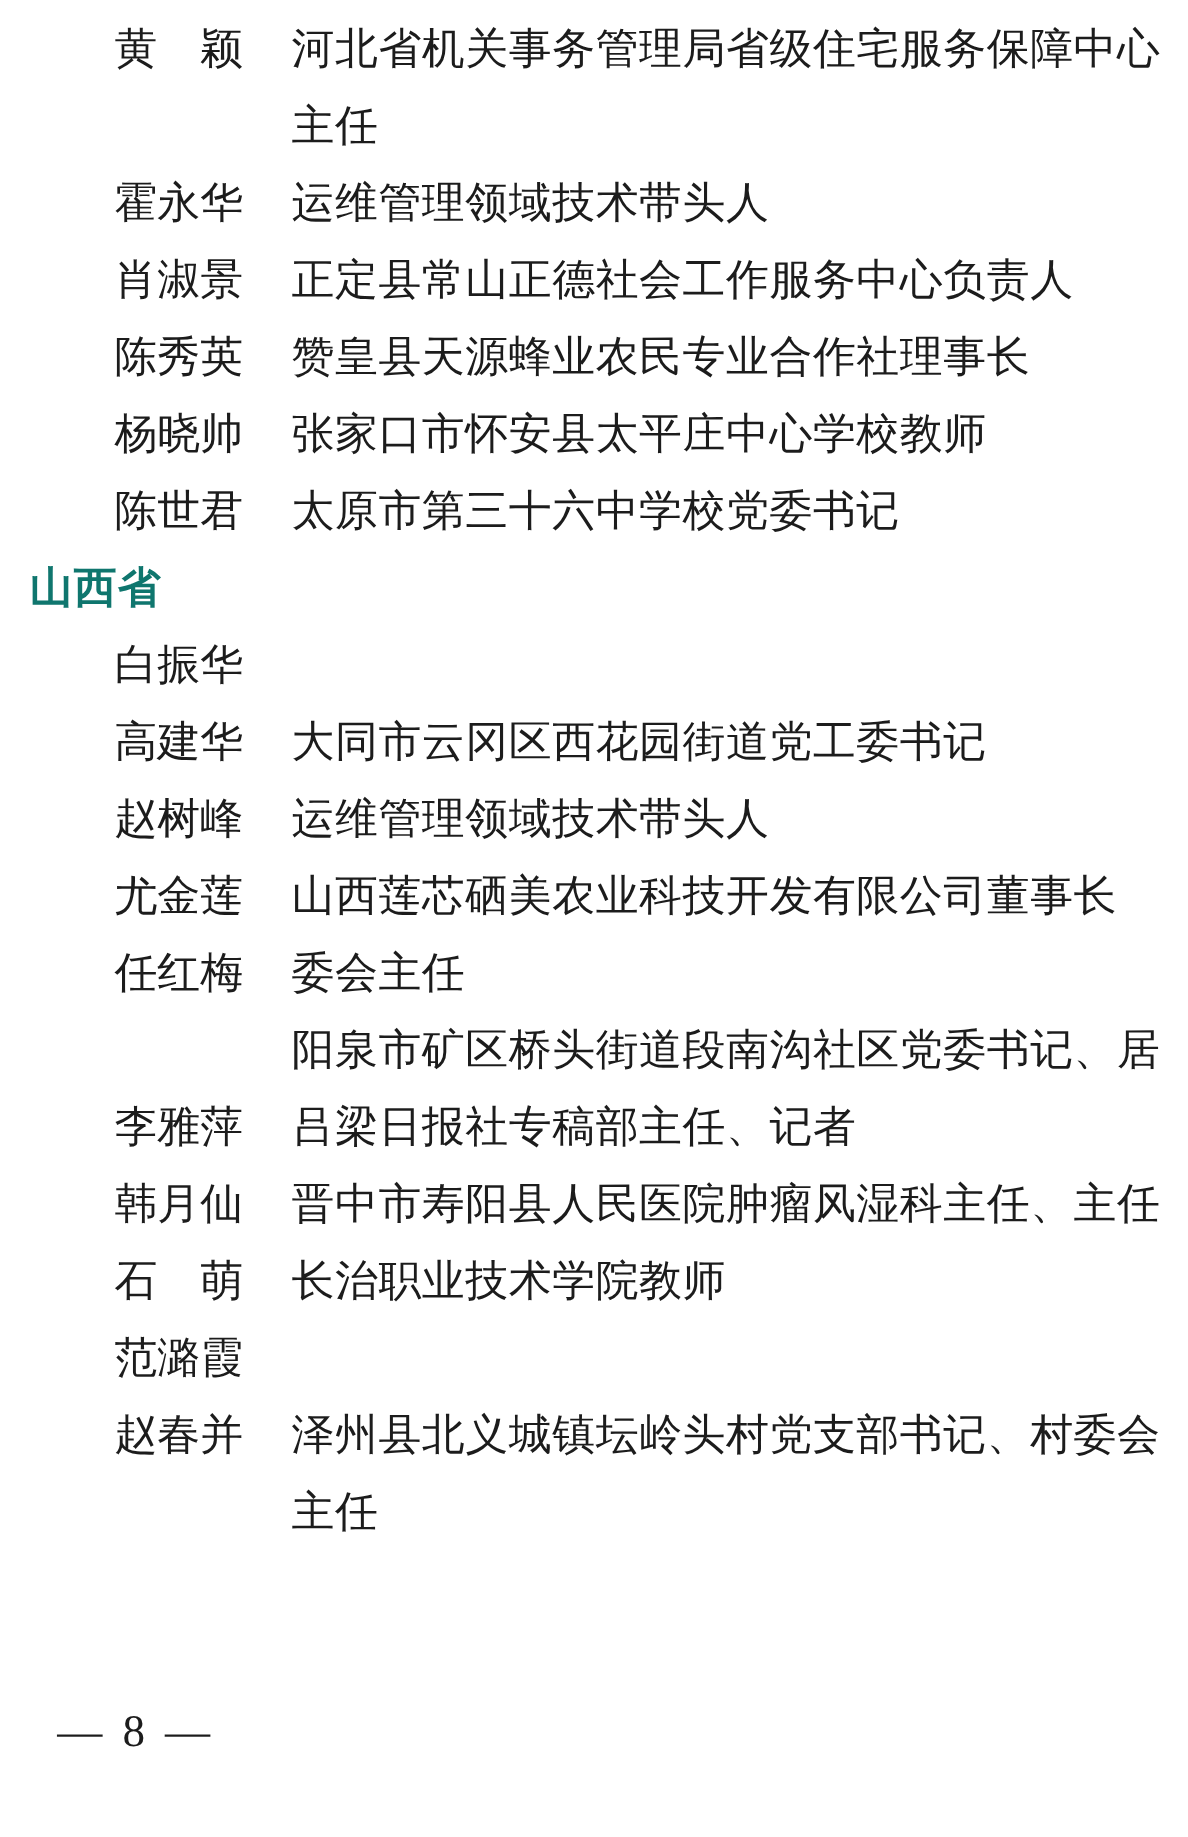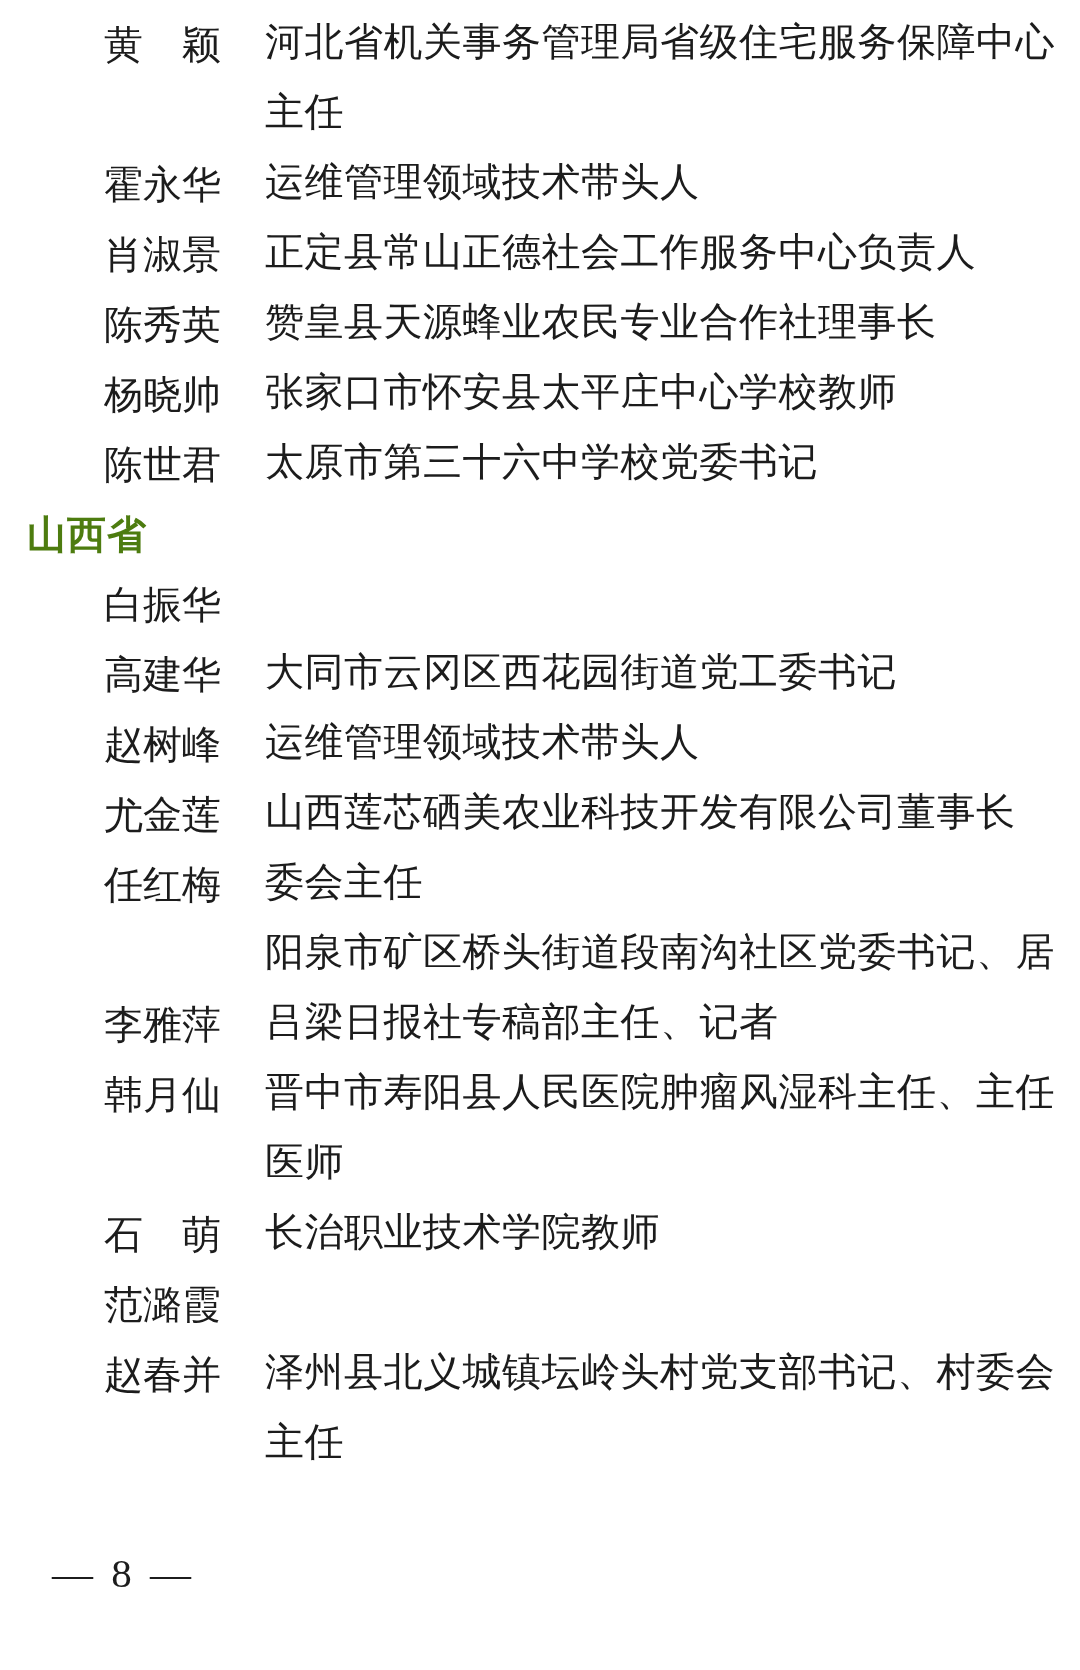--- a/index.html
+++ b/index.html
@@ -23,21 +23,21 @@
     width: 1080px;
   }
   .heading {
     margin-left: 27px;
     height: 70px;
     line-height: 70px;
     font-size: 39px;
     font-weight: 700;
     font-family: "Liberation Sans", "DejaVu Sans", sans-serif;
     letter-spacing: 1px;
-    color: #4d7c0f;
+    color: #0f766e;
     white-space: nowrap;
   }
   .entry {
     display: flex;
     align-items: flex-start;
   }
   .entry-name {
     flex: 0 0 auto;
     width: 117px;
     margin-left: 104px;
@@ -50,21 +50,20 @@
   }
   .entry-name span {
     display: block;
     line-height: 70px;
   }
   .entry-desc {
     flex: 0 0 auto;
     margin-left: 44px;
     width: 810px;
     font-size: 39px;
-    font-family: Liberation Mono, monospace;
   }
   .desc-line {
     height: 70px;
     line-height: 70px;
     letter-spacing: 0.5px;
     white-space: nowrap;
   }
   .footer {
     position: absolute;
     left: 52px;
@@ -202,21 +201,20 @@
         </div>
       </div>
       <div class="entry">
         <div class="entry-name">
           <span>韩</span>
           <span>月</span>
           <span>仙</span>
         </div>
         <div class="entry-desc">
           <div class="desc-line">晋中市寿阳县人民医院肿瘤风湿科主任、主任</div>
-          <div class="desc-line">医师</div>
         </div>
       </div>
       <div class="entry">
         <div class="entry-name">
           <span>石</span>
           <span>萌</span>
         </div>
         <div class="entry-desc">
           <div class="desc-line">长治职业技术学院教师</div>
         </div>

